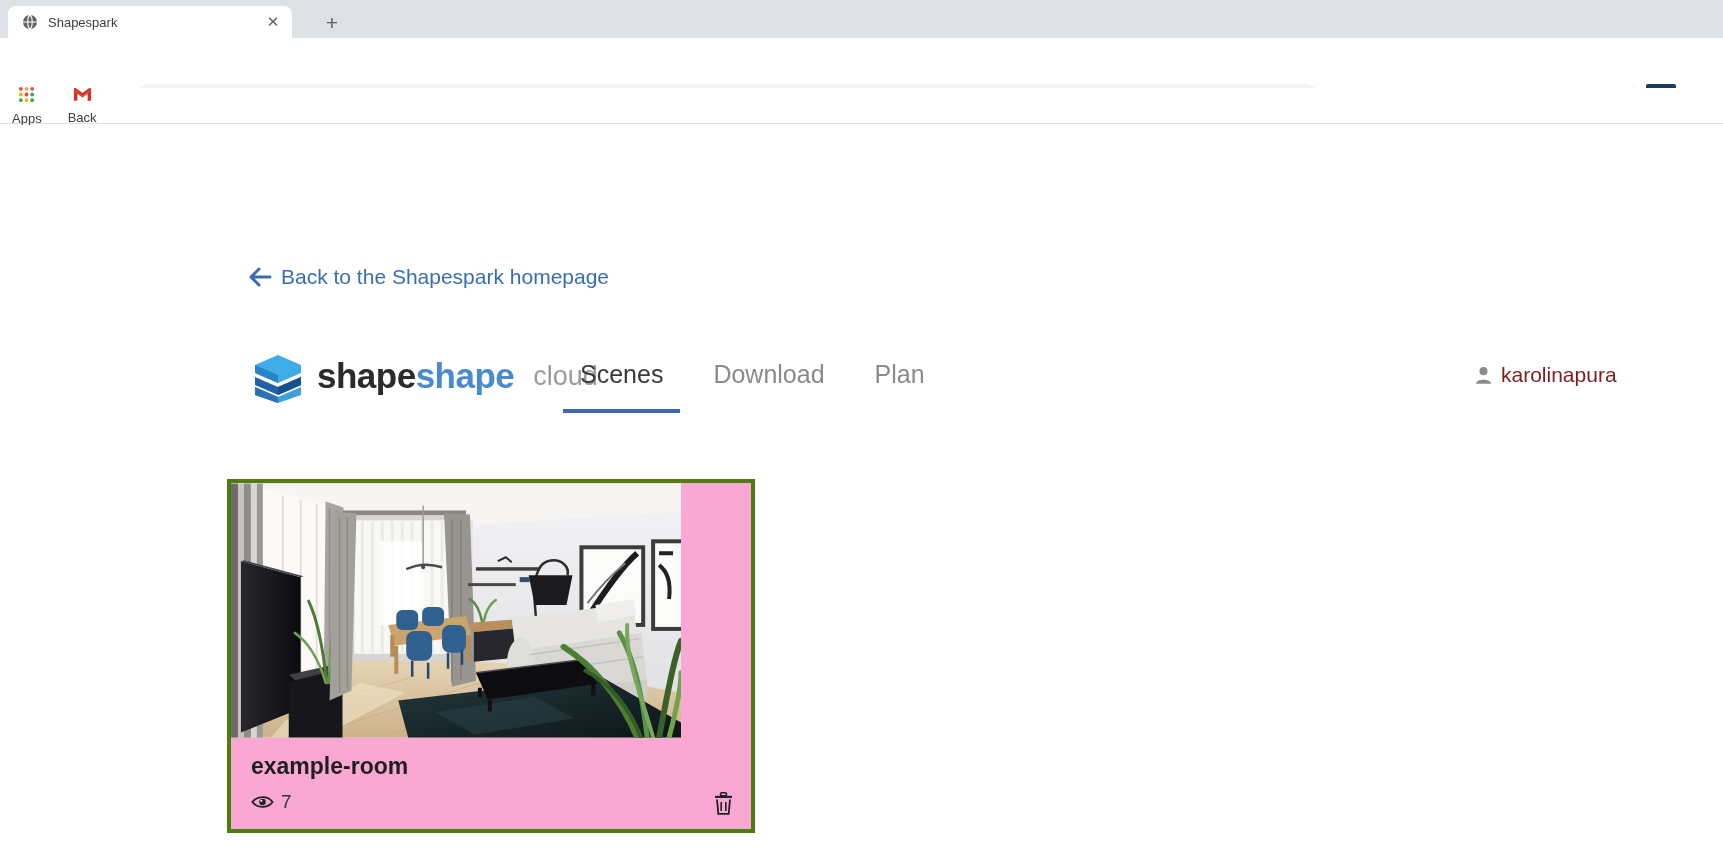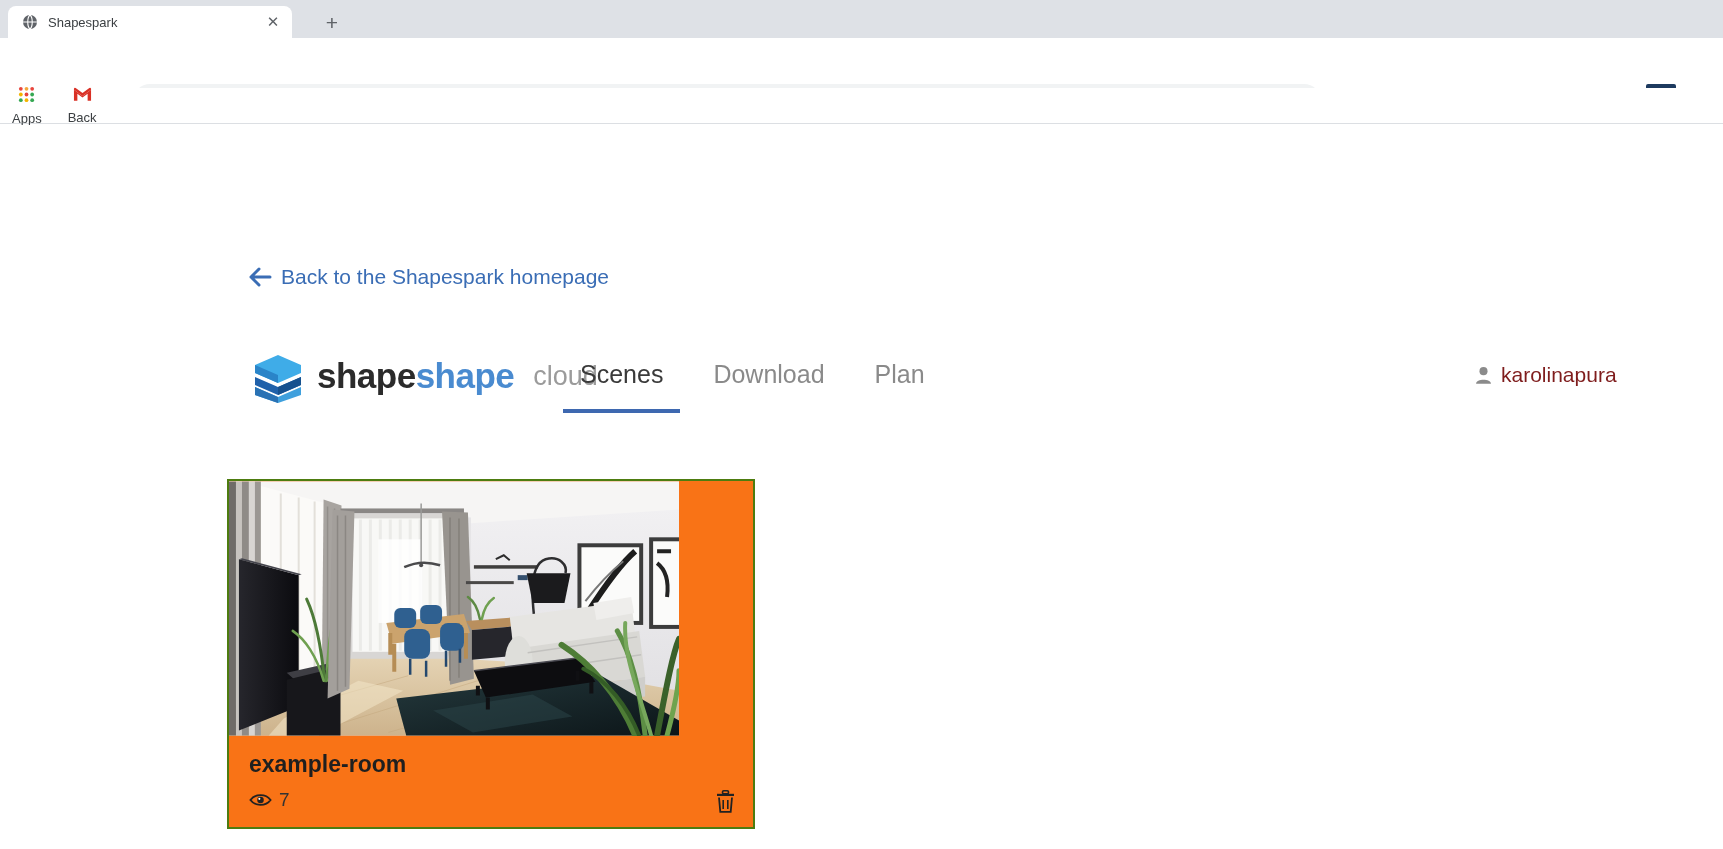--- a/index.html
+++ b/index.html
@@ -70,21 +70,21 @@
   .nav-tab {
     font-size:25px; color:#8a8a8a; padding:0 17px 20px 17px; line-height:30px; cursor:pointer;
     border-bottom:4px solid transparent;
   }
   .nav-tab.active { color:#3a3a3a; border-bottom-color:var(--accent-blue,#3e68b0); }
 
   .user-box { position:absolute; left:1473px; top:238px; display:flex; align-items:center; gap:7px;
     color:#7f1d1d; font-size:21px; cursor:pointer; }
 
   
-  .scene-card { position:absolute; left:227px; top:354px; width:528px; background:#f97316; border:2px solid #4d7c0f; }
+  .scene-card { position:absolute; left:227px; top:354px; width:528px; background:#f9a8d4; border:4px solid #4d7c0f; }
   .scene-thumb { width:450px; height:255px; overflow:hidden; cursor:pointer; }
   .card-title { margin:15px 20px 0 20px; font-size:23px; font-weight:700; color:#1f1f1f; }
   .card-meta { display:flex; align-items:center; gap:7px; margin:11px 20px 16px 20px; font-size:19px; color:#333; }
   .card-trash { position:absolute; right:18px; bottom:14px; cursor:pointer; }
 </style>
 </head>
 <body>
 
 <div class="tabstrip">
   <div class="tab">

